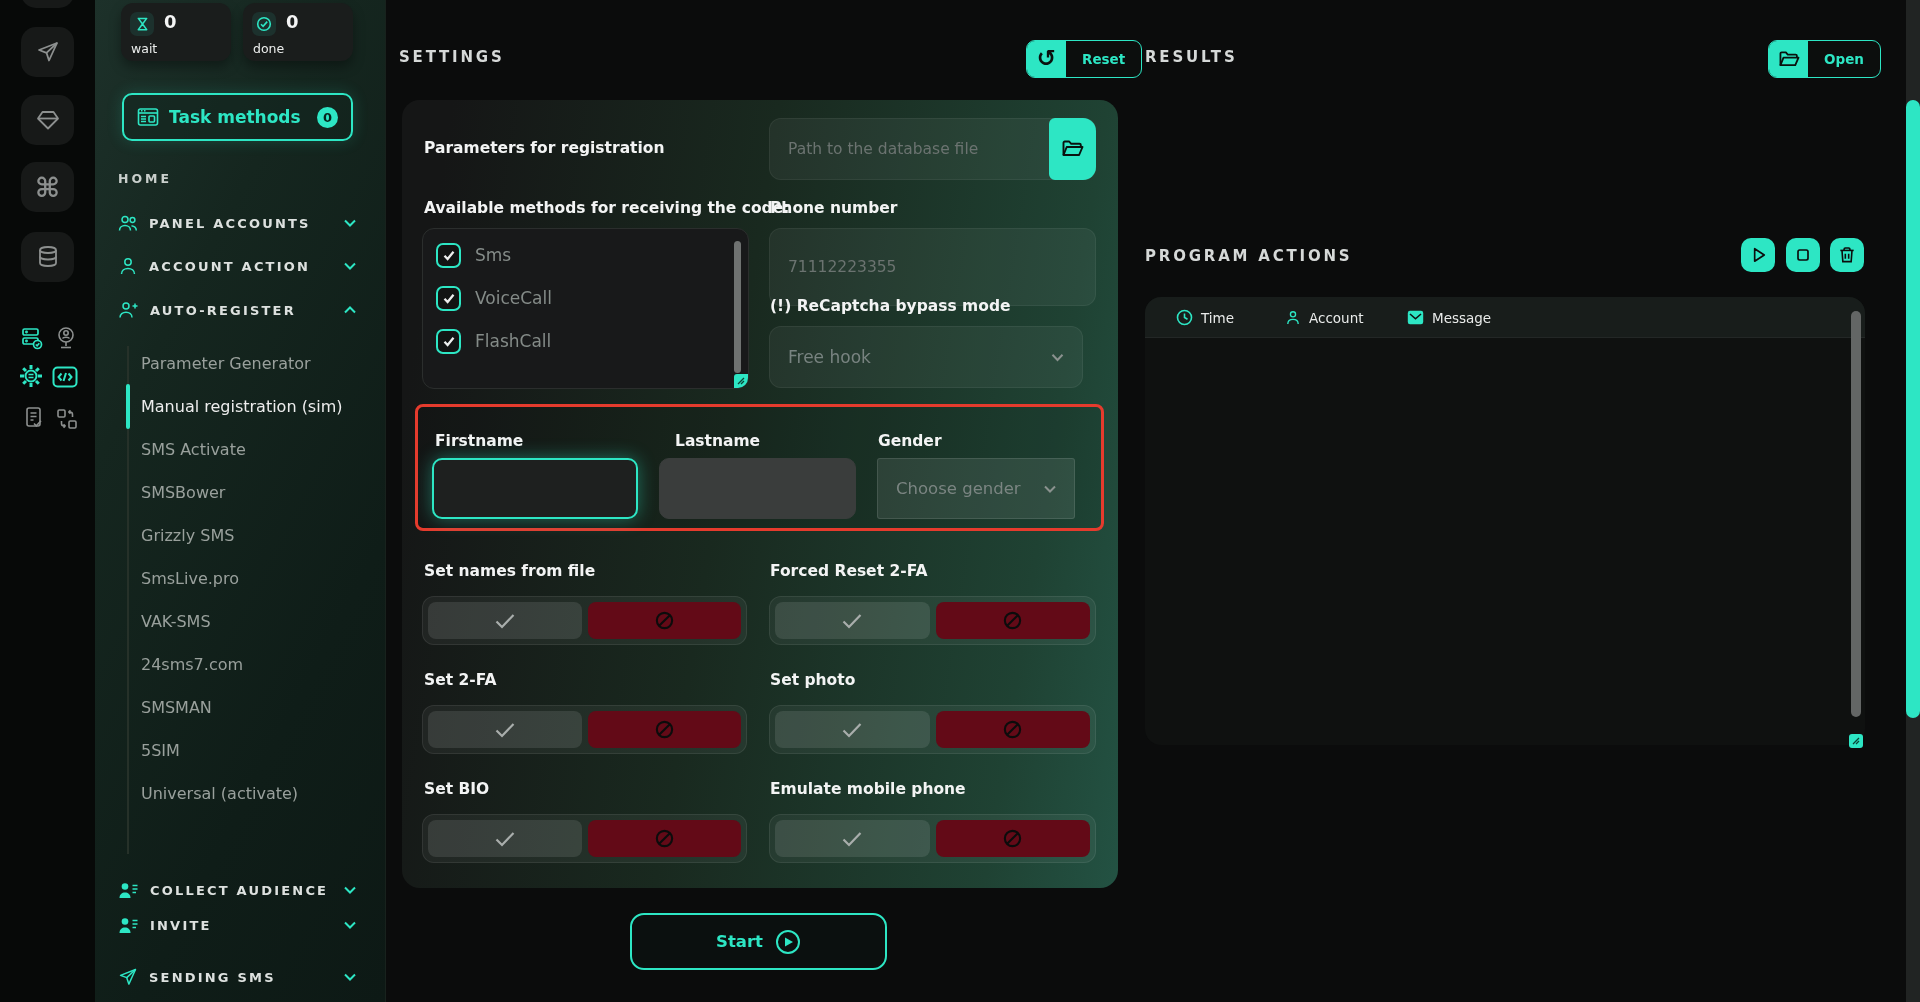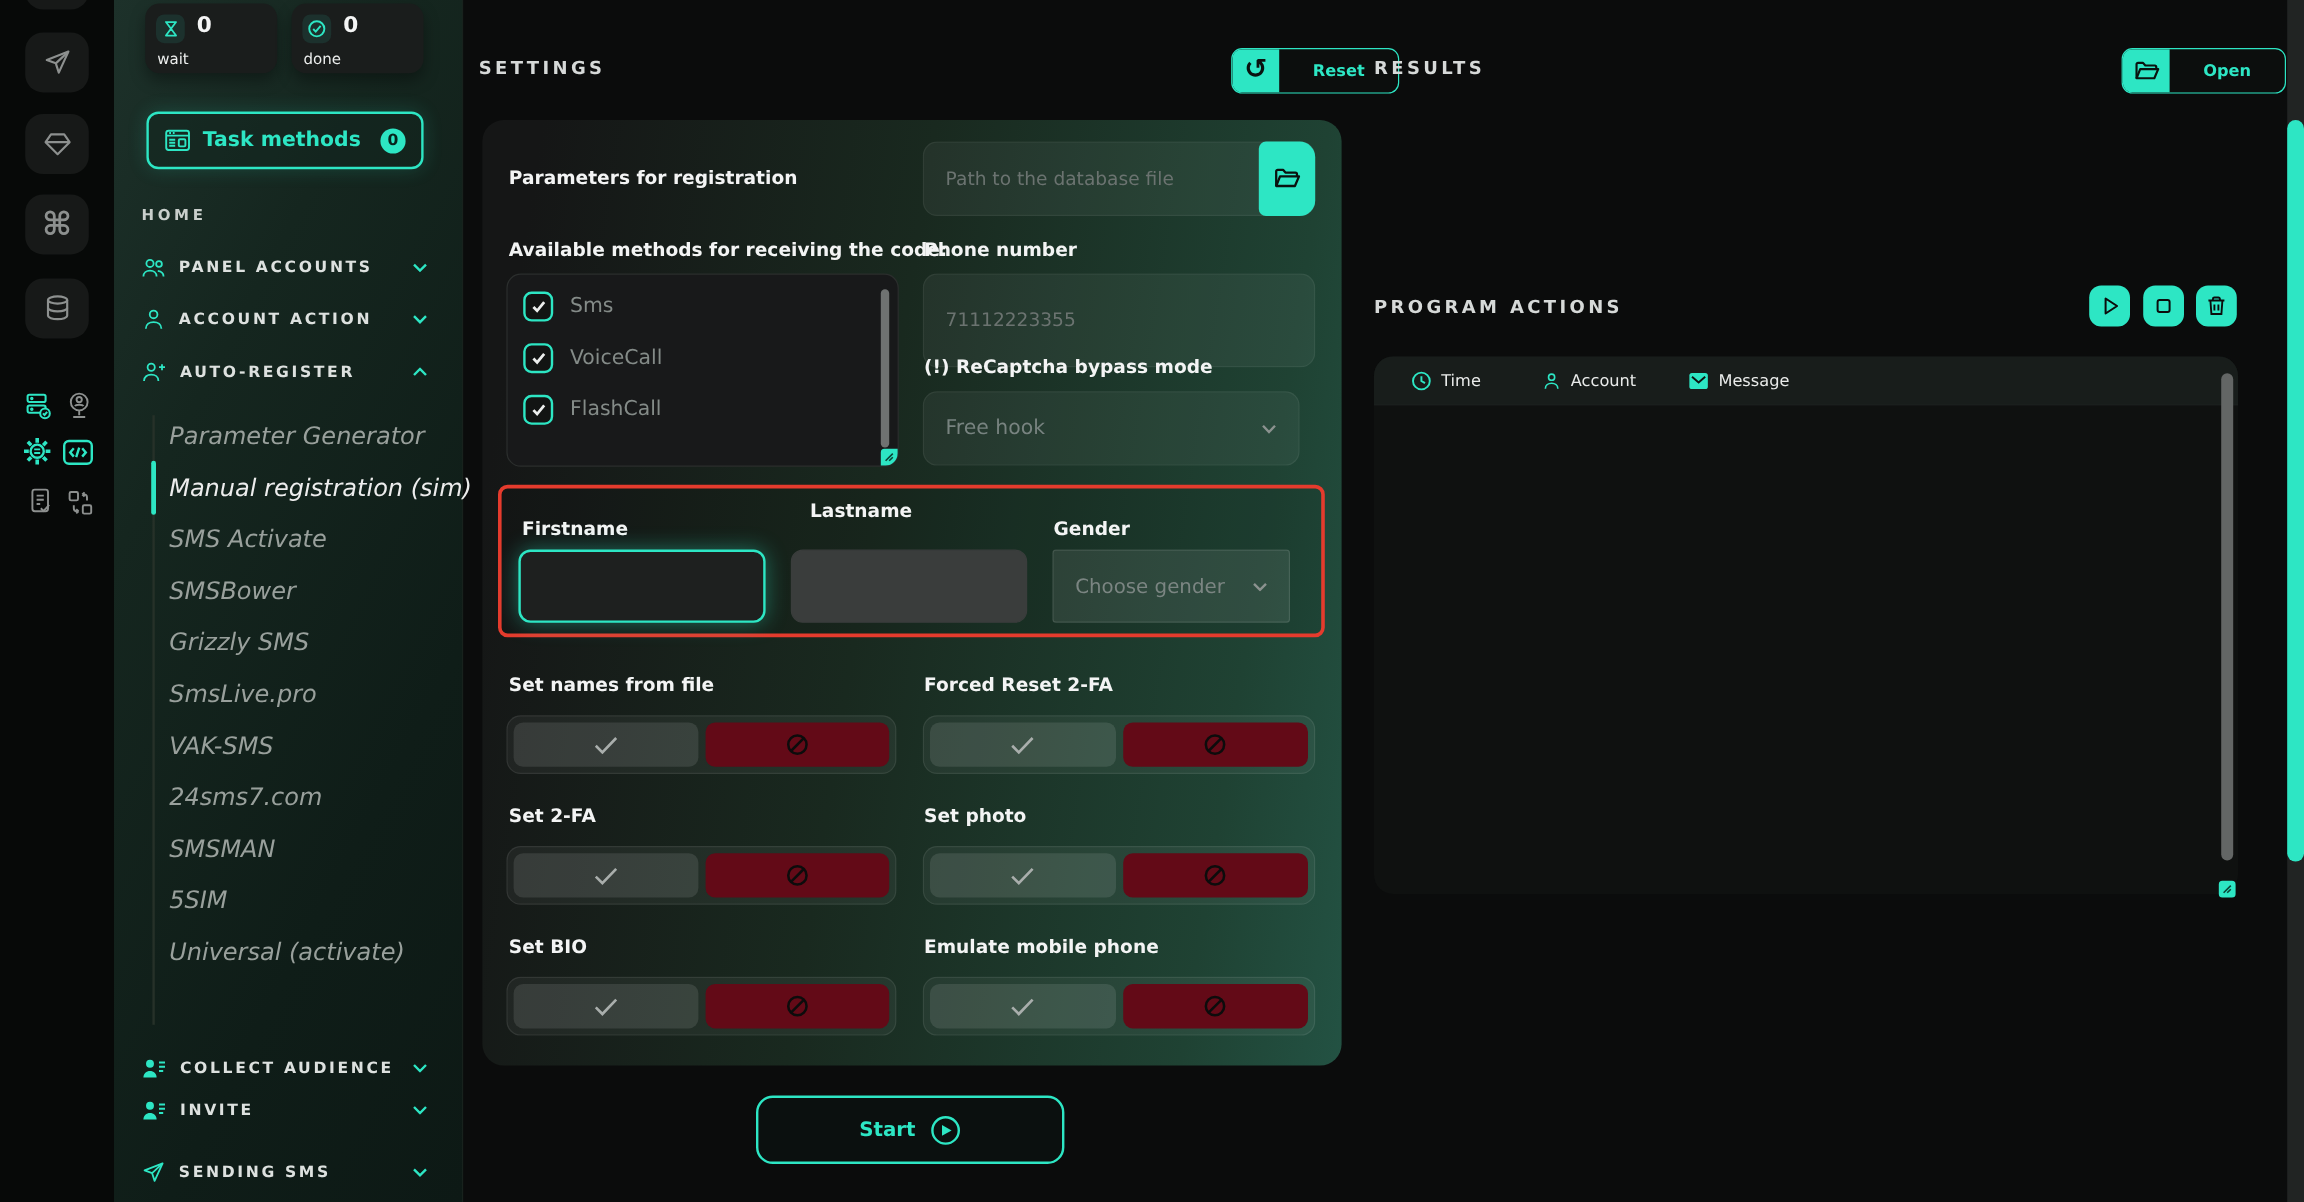--- a/index.html
+++ b/index.html
@@ -39,31 +39,31 @@
 
   .nav-row{left:118px;width:238px;height:26px;display:flex;align-items:center;gap:11px;cursor:pointer;}
   .nav-label{font-size:13px;font-weight:bold;letter-spacing:2.2px;color:#dde1df;white-space:nowrap;}
   .nav-chev{margin-left:auto;}
   .nv0{top:210px;} .nv1{top:253px;} .nv2{top:297px;}
   .nv3{top:877px;} .nv4{top:912px;} .nv5{top:964px;}
 
   .sub-line{left:127px;top:346px;width:2px;height:508px;background:#263129;}
   .sub-active-bar{left:126px;top:384px;width:4px;height:45px;background:#2de6c4;border-radius:2px;}
   .sub-list{left:141px;top:342px;width:225px;}
-  .sub-item{height:43px;line-height:43px;font-size:20px;color:#99a09c;cursor:pointer;white-space:nowrap;font-style:italic;}
+  .sub-item{height:43px;line-height:43px;font-size:16px;color:#99a09c;cursor:pointer;white-space:nowrap;}
   .sub-item.active{color:#ededed;}
 
   
   .sec-title{font-size:15px;font-weight:bold;letter-spacing:2.8px;color:#d6d9d8;}
   .t-settings{left:399px;top:48px;} .t-results{left:1145px;top:48px;} .t-pa{left:1145px;top:247px;}
 
   .split-btn{height:38px;border:1.5px solid #2de6c4;border-radius:9px;overflow:hidden;
              display:flex;align-items:stretch;cursor:pointer;background:#0c0e0d;box-sizing:border-box;}
   .split-ico{width:39px;background:#2de6c4;display:flex;align-items:center;justify-content:center;}
-  .split-txt{display:flex;align-items:center;padding:0 28px;color:#2de6c4;font-size:13.5px;font-weight:bold;}
+  .split-txt{display:flex;align-items:center;padding:0 16px;color:#2de6c4;font-size:13.5px;font-weight:bold;}
   .reset-btn{left:1026px;top:40px;} .open-btn{left:1768px;top:40px;}
   .reset-glyph{font-size:23px;color:#0a120f;font-weight:bold;line-height:1;margin-top:-2px;}
 
   
   .card{left:402px;top:100px;width:716px;height:788px;border-radius:18px;
         background:linear-gradient(99deg,#151616 6%,#19291f 45%,#1f4233 84%,#235243 100%);}
   .fld-label{position:absolute;font-size:15.5px;font-weight:bold;color:#f3f4f4;white-space:nowrap;}
   .inp{position:absolute;box-sizing:border-box;background:rgba(255,255,255,.05);
        border:1px solid rgba(255,255,255,.055);border-radius:12px;color:#cfd4d2;
        font-size:15.5px;padding:0 18px;font-family:inherit;outline:none;}
@@ -437,21 +437,21 @@
     <span class="sel-chev">
       <svg width="13" height="9" viewBox="0 0 13 9" fill="none" stroke="#8b928f" stroke-width="2">
           <path d="M1.5 1.8 6.5 7 11.5 1.8"></path>
         </svg>
     </span>
   </div>
 
   <div class="red-box"></div>
   <div class="fld-label" style="left:33px;top:332px;">Firstname</div>
   <input class="inp fn-input" type="text" style="">
-  <div class="fld-label" style="left:273px;top:317px;">Lastname</div>
+  <div class="fld-label" style="left:273px;top:332px;">Lastname</div>
   <input class="inp ln-input" type="text" style="">
   <div class="fld-label" style="left:476px;top:332px;">Gender</div>
   <div class="sel gender-sel">
     <span class="gender-txt">Choose gender</span>
     <span class="sel-chev">
       <svg width="12" height="8" viewBox="0 0 12 8" fill="none" stroke="#8b928f" stroke-width="2">
           <path d="M1 1.5 6 6.5 11 1.5"></path>
         </svg>
     </span>
   </div>

